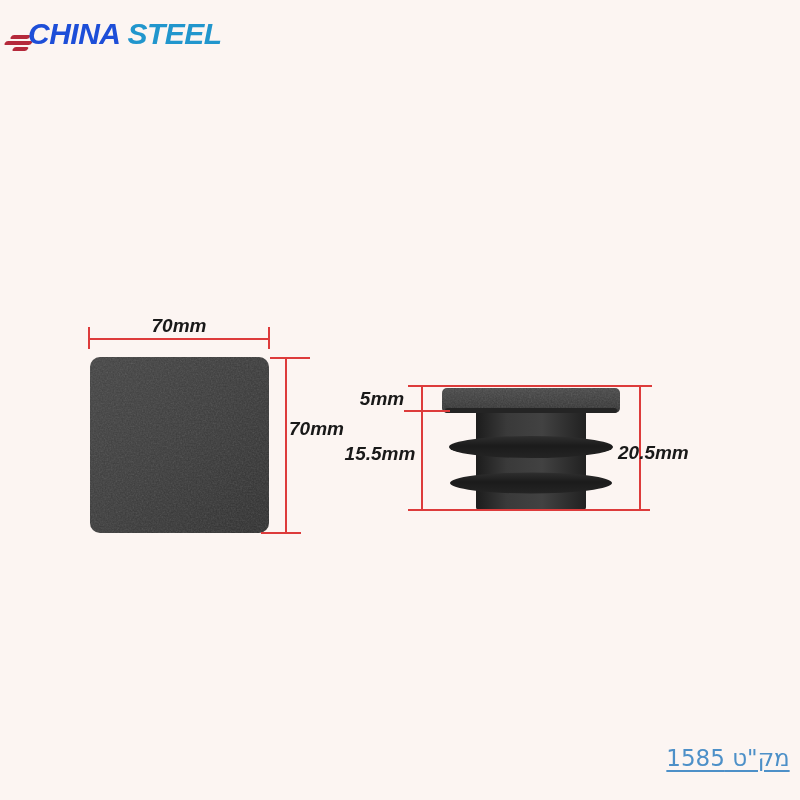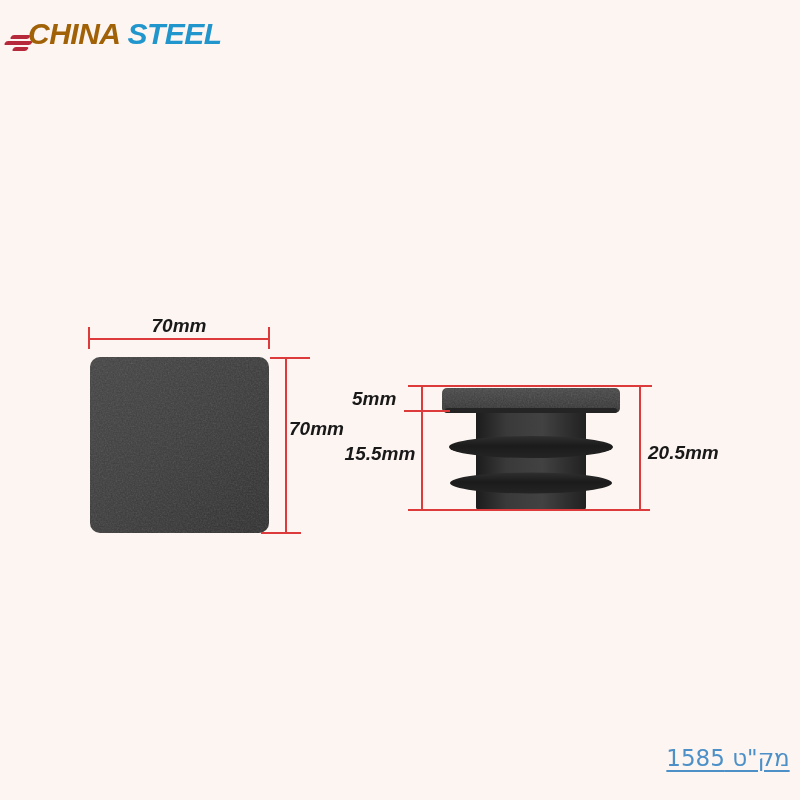--- a/index.html
+++ b/index.html
@@ -8,21 +8,21 @@
     background:#fcf5f2;
     font-family:"Liberation Sans",sans-serif;
   }
   
   .logo{position:absolute;left:0;top:0;width:230px;height:70px;}
   .logo-text{
     position:absolute;left:28px;top:16px;
     font-size:30px;line-height:36px;font-weight:800;font-style:italic;
     letter-spacing:-0.5px;white-space:nowrap;
   }
-  .logo-part1{color:#a16207;}
+  .logo-part1{color:#1d4ed8;}
   .logo-part2{color:#2196cd;margin-left:7px;text-align:right;}
   .speed{position:absolute;height:3.5px;background:#b5293b;transform:skewX(-30deg);border-radius:2px;}
   .s1{left:11px;top:35px;width:19px;}
   .s2{left:5px;top:41px;width:27px;}
   .s3{left:13px;top:47px;width:15px;}
 
   
   .dim{position:absolute;background:#dd3b3b;}
   .dim-label{
     position:absolute;color:#191919;font-weight:700;font-size:19px;
@@ -40,23 +40,23 @@
   .fv-right-tick-b{left:261px;top:532px;width:40px;height:2px;}
   .fv-right-label{left:289px;top:419px;}
 
   
   .side-view{position:absolute;left:442px;top:388px;}
   .sv-top-line{left:408px;top:385px;width:244px;height:2px;}
   .sv-left-line{left:421px;top:385px;width:2px;height:126px;}
   .sv-mid-tick{left:404px;top:410px;width:46px;height:2px;}
   .sv-bottom-line{left:408px;top:509px;width:242px;height:2px;}
   .sv-right-line{left:639px;top:385px;width:2px;height:126px;}
-  .sv-cap-label{left:352px;top:389px;width:60px;text-align:left;}
+  .sv-cap-label{left:352px;top:389px;width:60px;text-align:center;}
   .sv-insert-label{left:340px;top:444px;width:80px;text-align:center;}
-  .sv-total-label{left:648px;top:443px;}
+  .sv-total-label{left:618px;top:443px;}
 
   
   .sku{
     position:absolute;left:650px;top:745px;width:156px;text-align:center;
     font-family:"DejaVu Sans","Liberation Sans",sans-serif;
     font-size:23px;color:#4d90c8;
     text-decoration:underline;text-underline-offset:4px;
     cursor:pointer;
   }
 </style>

